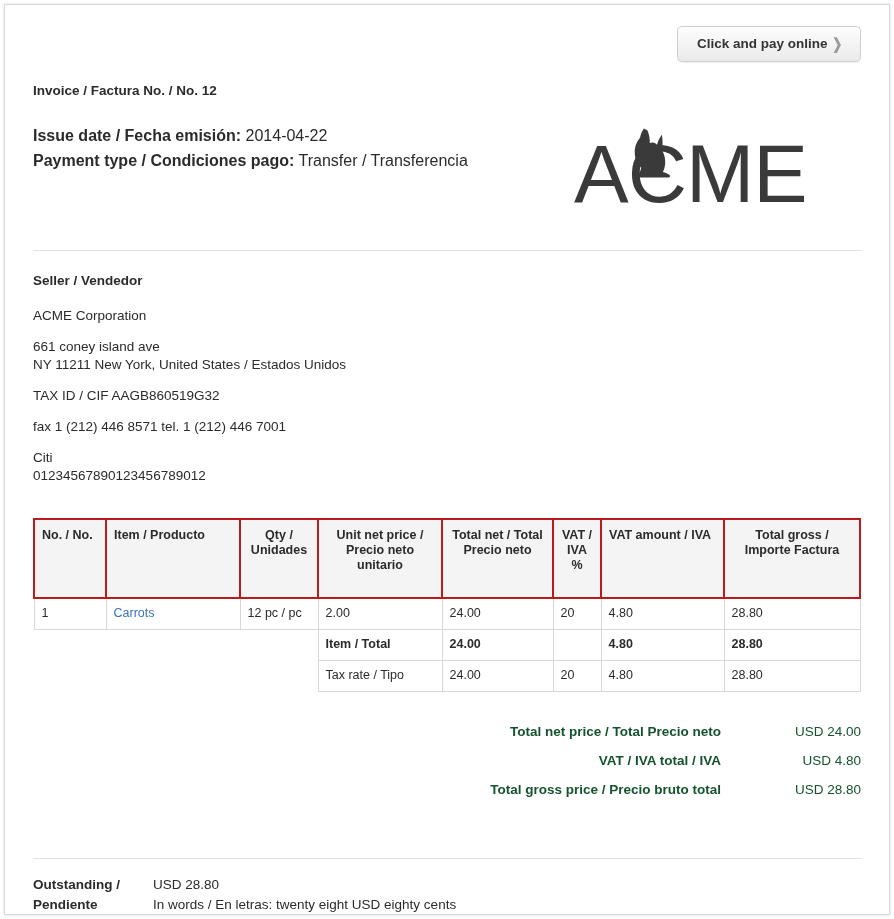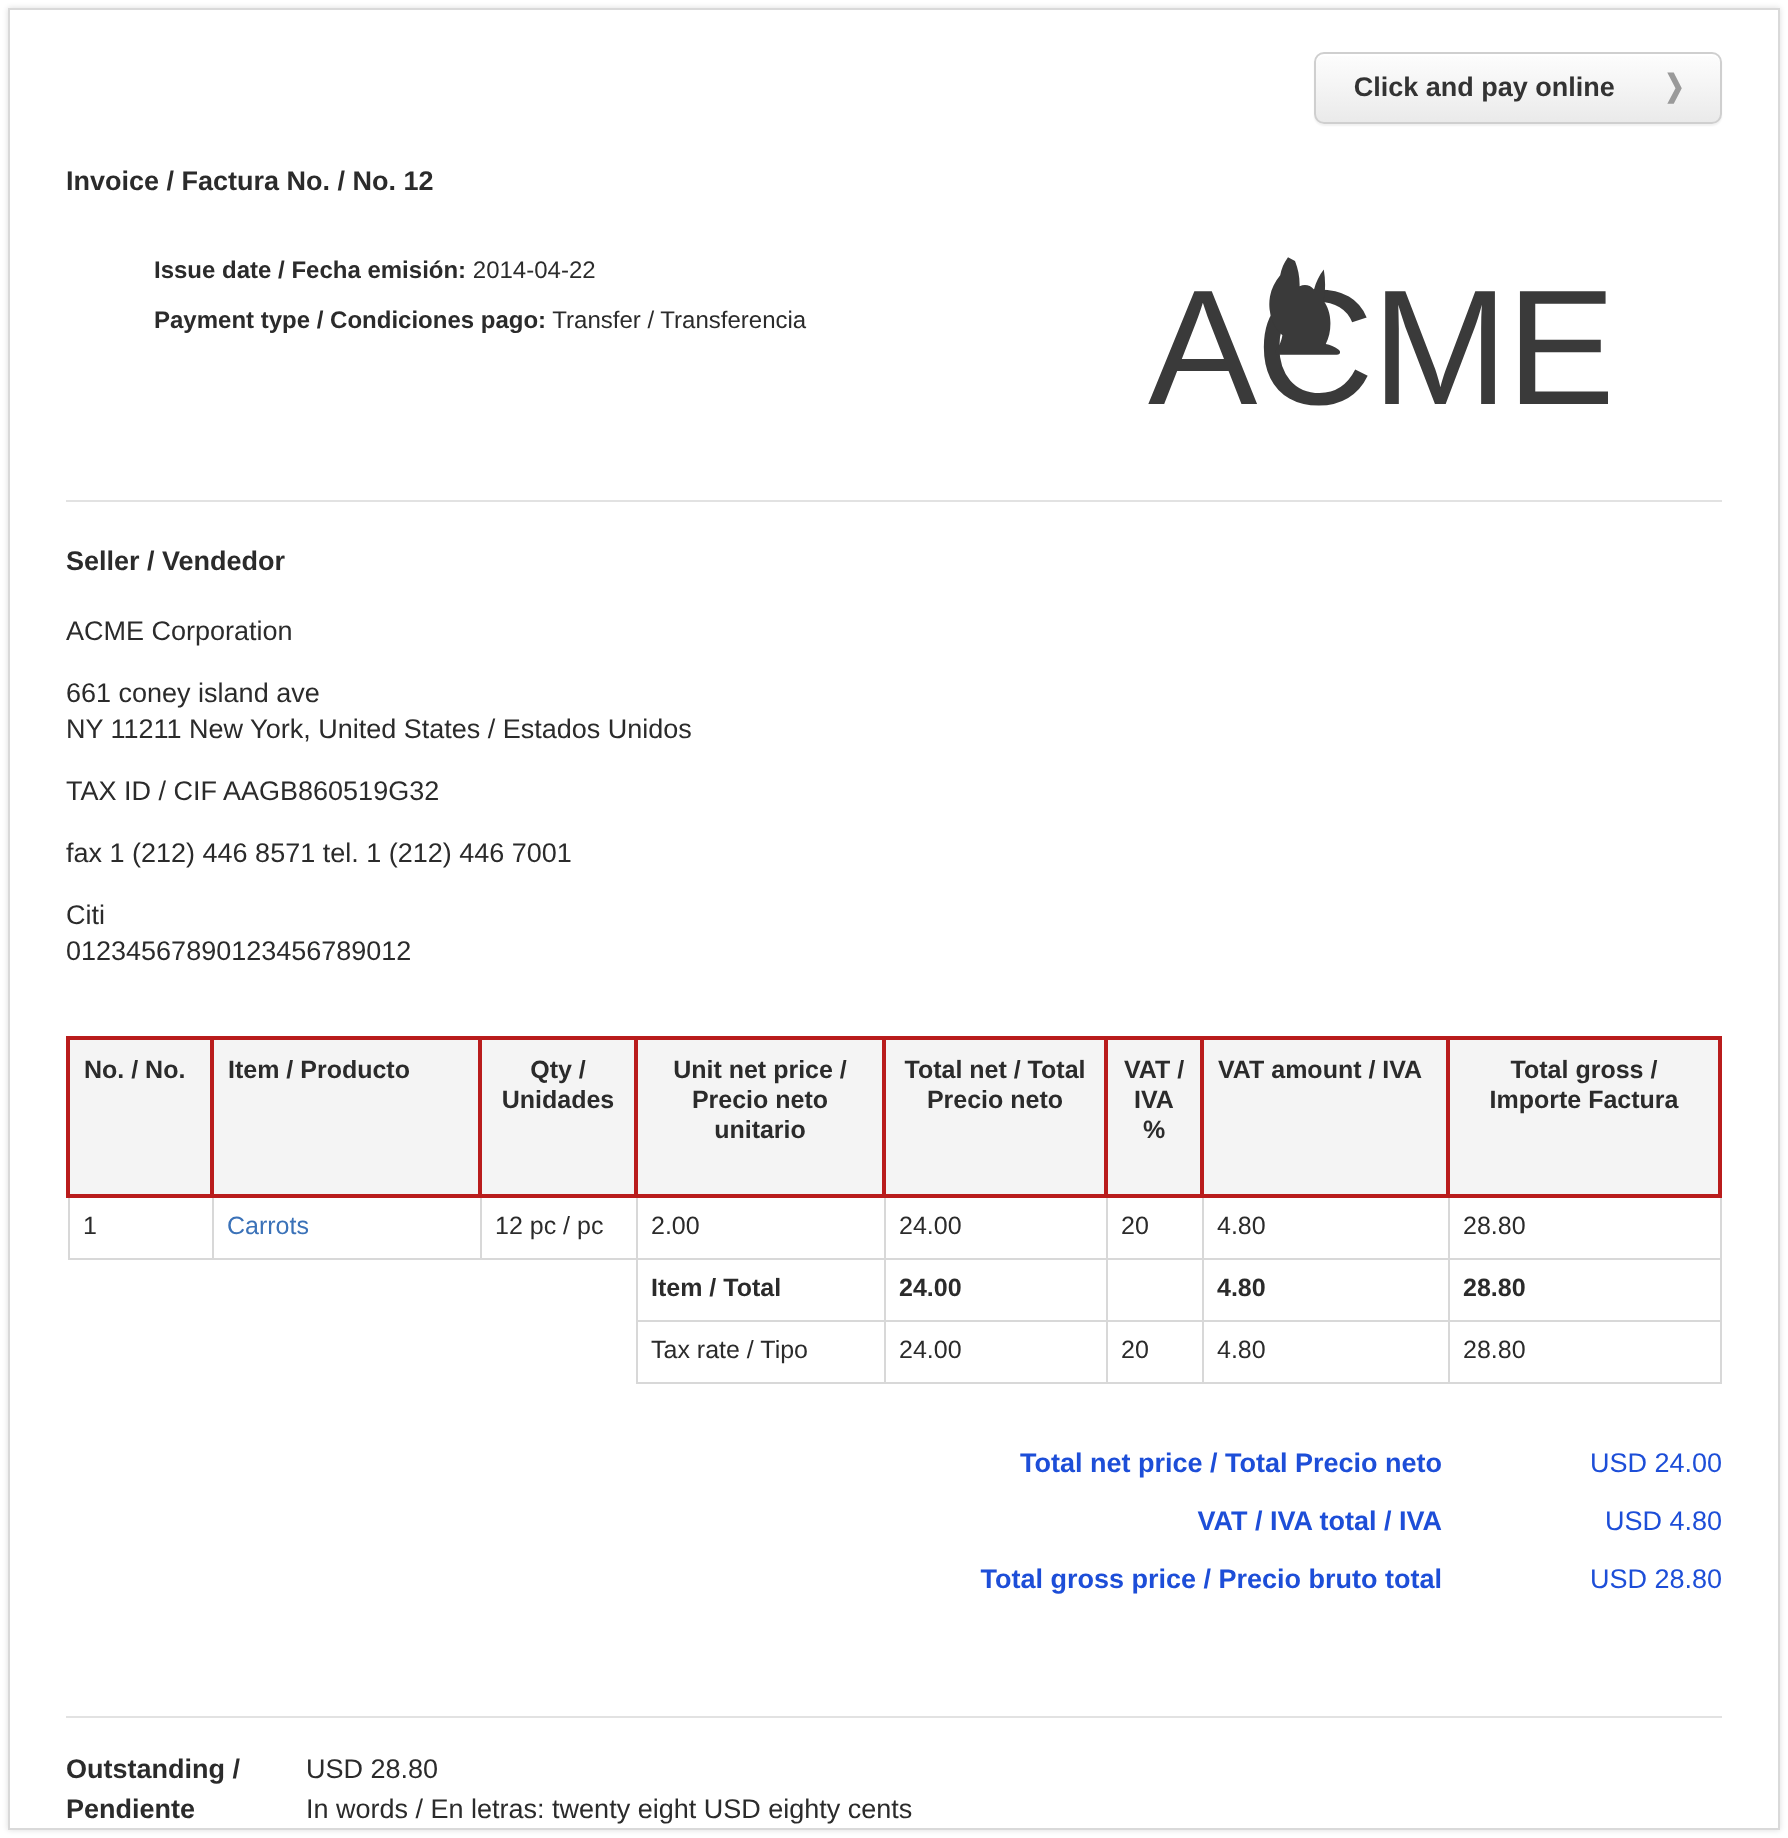--- a/index.html
+++ b/index.html
@@ -43,21 +43,21 @@
 
   
   .pay-row {
     display: flex;
     justify-content: flex-end;
     padding-top: 26px;
   }
   .pay-button {
     display: inline-flex;
     align-items: center;
-    gap: 24px;
+    gap: 4px;
     padding: 9px 16px 10px 19px;
     font-size: 13.5px;
     font-weight: bold;
     color: #333333;
     background: linear-gradient(to bottom, #fdfdfd 0%, #f4f4f4 50%, #eaeaea 100%);
     border: 1px solid #cfcfcf;
     border-radius: 5px;
     box-shadow: 0 1px 1px rgba(0,0,0,0.06), inset 0 1px 0 #ffffff;
     cursor: pointer;
     white-space: nowrap;
@@ -79,24 +79,23 @@
   .inv-title {
     font-size: 13.5px;
     font-weight: bold;
     color: #2b2b2b;
     padding-top: 21px;
   }
   .meta {
     padding-top: 25px;
   }
   .meta-line {
-    font-size: 12px;
+    font-size: 16px;
     color: #2b2b2b;
     line-height: 25px;
-    margin-left: 44px;
   }
   .meta-line b { font-weight: bold; }
 
   .logo {
     position: absolute;
     right: 57px;
     top: 60px;
     width: 230px;
     height: 100px;
   }
@@ -187,21 +186,21 @@
     flex-direction: column;
     align-items: flex-end;
     padding-right: 0;
   }
   .summary-row {
     display: flex;
     justify-content: flex-end;
     align-items: baseline;
     font-size: 13.5px;
     line-height: 29px;
-    color: #1d4ed8;
+    color: #14532d;
   }
   .summary-label {
     font-weight: bold;
     text-align: right;
   }
   .summary-value {
     width: 112px;
     text-align: right;
     padding-left: 28px;
   }

